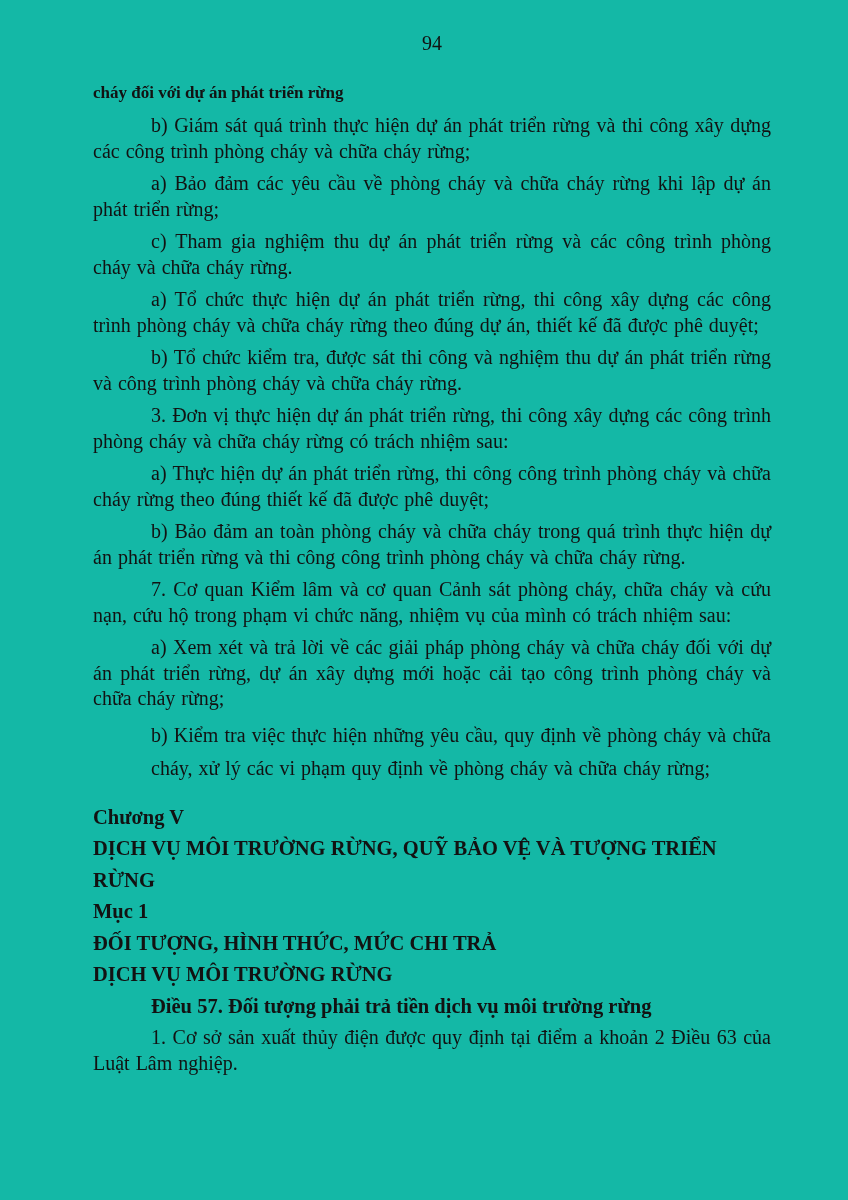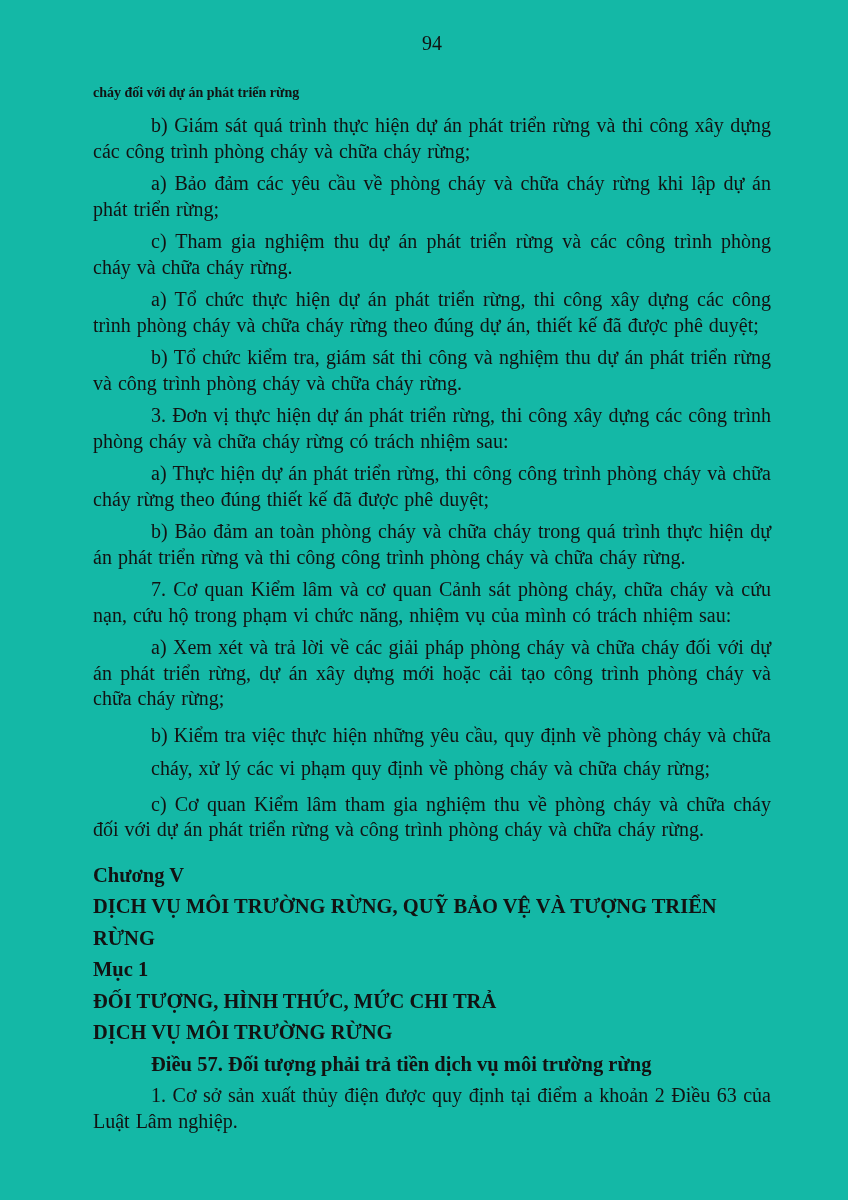--- a/index.html
+++ b/index.html
@@ -25,21 +25,21 @@
     width: 678px;
   }
   .page-number {
     text-align: center;
     font-size: 20px;
     line-height: 26px;
     margin-top: 30px;
   }
   .continued-heading {
     font-weight: bold;
-    font-size: 14px;
+    font-size: 17px;
     line-height: 26px;
     margin-top: 24px;
     text-align: left;
   }
   .para {
     font-size: 20px;
     line-height: 25.5px;
     text-align: justify;
     text-indent: 58px;
     margin: 7px 0 0 0;
@@ -78,28 +78,27 @@
   <div class="content">
 
     <div class="page-number">94</div>
 
     <div class="continued-heading">cháy đối với dự án phát triển rừng</div>
 
     <p class="para">b) Giám sát quá trình thực hiện dự án phát triển rừng và thi công xây dựng các công trình phòng cháy và chữa cháy rừng;</p>
     <p class="para">a) Bảo đảm các yêu cầu về phòng cháy và chữa cháy rừng khi lập dự án phát triển rừng;</p>
     <p class="para">c) Tham gia nghiệm thu dự án phát triển rừng và các công trình phòng cháy và chữa cháy rừng.</p>
     <p class="para">a) Tổ chức thực hiện dự án phát triển rừng, thi công xây dựng các công trình phòng cháy và chữa cháy rừng theo đúng dự án, thiết kế đã được phê duyệt;</p>
-    <p class="para">b) Tổ chức kiểm tra, giám sát thi công và nghiệm thu dự án phát triển rừng và công trình phòng cháy và chữa cháy rừng.</p>
+    <p class="para">b) Tổ chức kiểm tra, được sát thi công và nghiệm thu dự án phát triển rừng và công trình phòng cháy và chữa cháy rừng.</p>
     <p class="para">3. Đơn vị thực hiện dự án phát triển rừng, thi công xây dựng các công trình phòng cháy và chữa cháy rừng có trách nhiệm sau:</p>
     <p class="para">a) Thực hiện dự án phát triển rừng, thi công công trình phòng cháy và chữa cháy rừng theo đúng thiết kế đã được phê duyệt;</p>
     <p class="para">b) Bảo đảm an toàn phòng cháy và chữa cháy trong quá trình thực hiện dự án phát triển rừng và thi công công trình phòng cháy và chữa cháy rừng.</p>
     <p class="para">7. Cơ quan Kiểm lâm và cơ quan Cảnh sát phòng cháy, chữa cháy và cứu nạn, cứu hộ trong phạm vi chức năng, nhiệm vụ của mình có trách nhiệm sau:</p>
     <p class="para">a) Xem xét và trả lời về các giải pháp phòng cháy và chữa cháy đối với dự án phát triển rừng, dự án xây dựng mới hoặc cải tạo công trình phòng cháy và chữa cháy rừng;</p>
     <p class="para block-indent">b) Kiểm tra việc thực hiện những yêu cầu, quy định về phòng cháy và chữa cháy, xử lý các vi phạm quy định về phòng cháy và chữa cháy rừng;</p>
-    <p class="para">c) Cơ quan Kiểm lâm tham gia nghiệm thu về phòng cháy và chữa cháy đối với dự án phát triển rừng và công trình phòng cháy và chữa cháy rừng.</p>
 
     <div class="chapter">
       <div class="chapter-line">Chương V</div>
       <div class="chapter-line">DỊCH VỤ MÔI TRƯỜNG RỪNG, QUỸ BẢO VỆ VÀ TƯỢNG TRIỂN RỪNG</div>
       <div class="chapter-line">Mục 1</div>
       <div class="chapter-line">ĐỐI TƯỢNG, HÌNH THỨC, MỨC CHI TRẢ</div>
       <div class="chapter-line">DỊCH VỤ MÔI TRƯỜNG RỪNG</div>
     </div>
 
     <div class="article-heading">Điều 57. Đối tượng phải trả tiền dịch vụ môi trường rừng</div>

